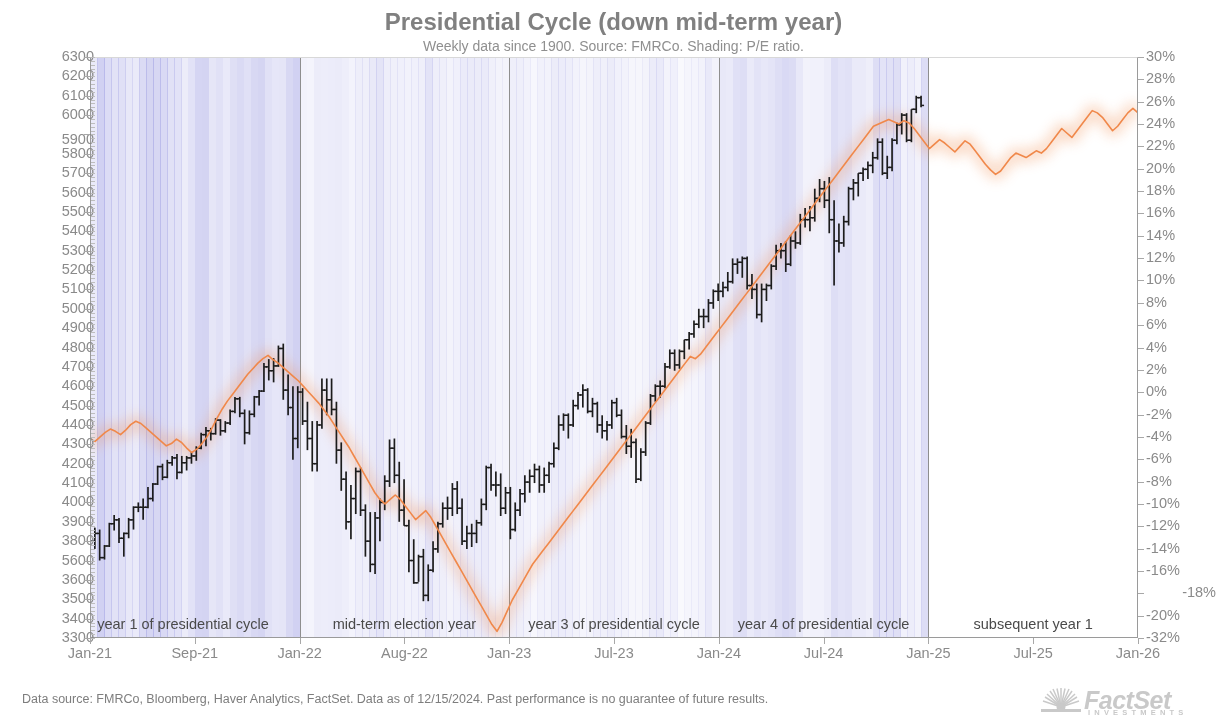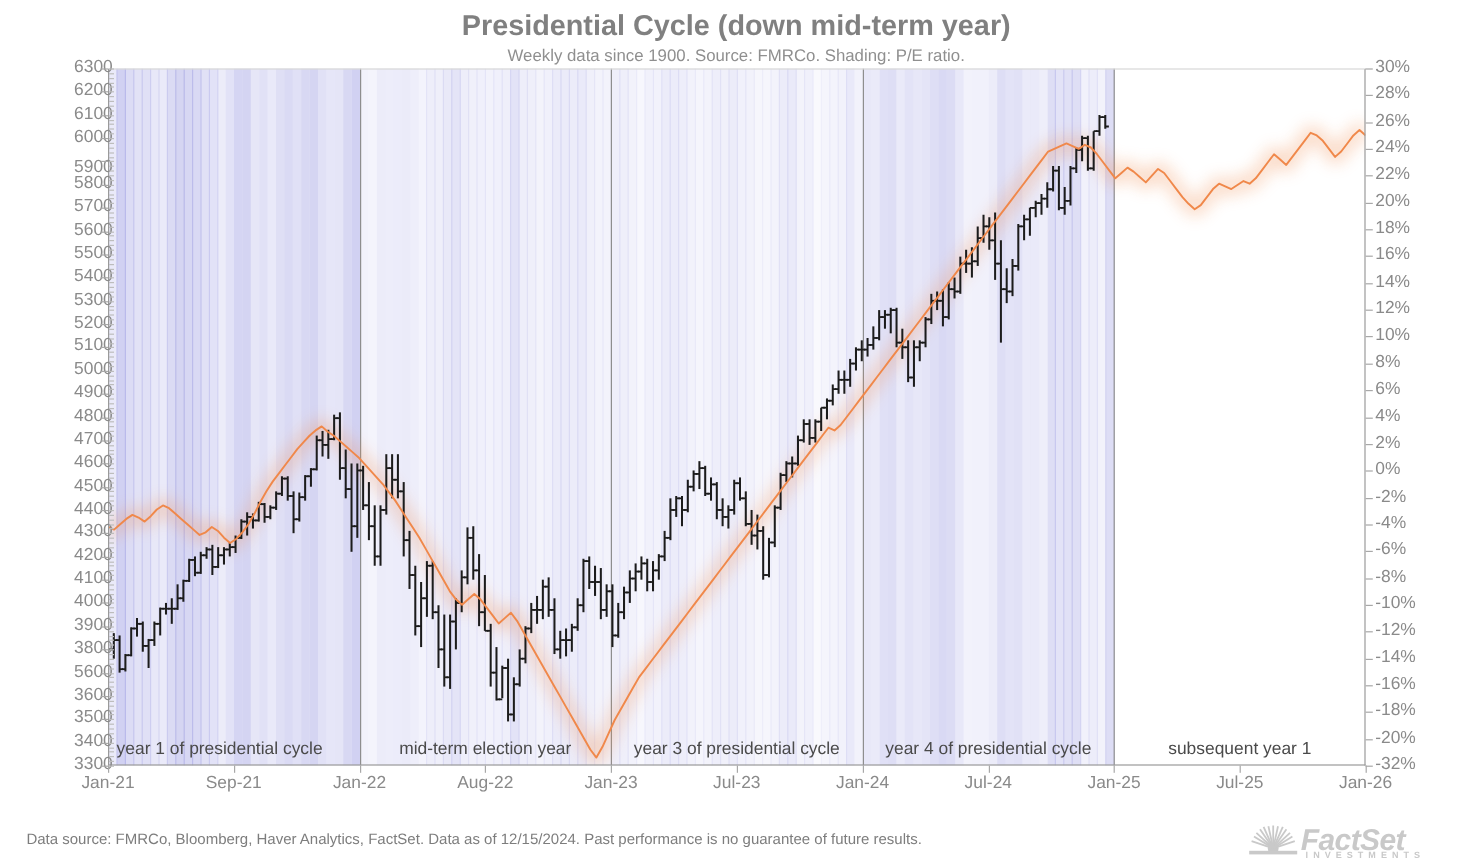--- a/index.html
+++ b/index.html
@@ -983,21 +983,21 @@
     <div class="minortick" style="left: 91px; top: 68.62px;"></div>
     <div class="minortick" style="left: 91px; top: 64.7467px;"></div>
     <div class="minortick" style="left: 91px; top: 60.8733px;"></div>
     <div class="minortick" style="left: 91px; top: 57px;"></div>
   </div>
 <div id="yaxis-right">
     <div class="ytickR" style="top: 630px;">-32%</div>
     <div class="tickmarkR" style="left: 1138px; top: 638px;"></div>
     <div class="ytickR" style="top: 607.654px;">-20%</div>
     <div class="tickmarkR" style="left: 1138px; top: 615.654px;"></div>
-    <div class="ytickR" style="top: 585.308px;">-18%</div>
+    <div class="ytickR" style="top: 585.308px; text-align: right;">-18%</div>
     <div class="tickmarkR" style="left: 1138px; top: 593.308px;"></div>
     <div class="ytickR" style="top: 562.962px;">-16%</div>
     <div class="tickmarkR" style="left: 1138px; top: 570.962px;"></div>
     <div class="ytickR" style="top: 540.615px;">-14%</div>
     <div class="tickmarkR" style="left: 1138px; top: 548.615px;"></div>
     <div class="ytickR" style="top: 518.269px;">-12%</div>
     <div class="tickmarkR" style="left: 1138px; top: 526.269px;"></div>
     <div class="ytickR" style="top: 495.923px;">-10%</div>
     <div class="tickmarkR" style="left: 1138px; top: 503.923px;"></div>
     <div class="ytickR" style="top: 473.577px;">-8%</div>

